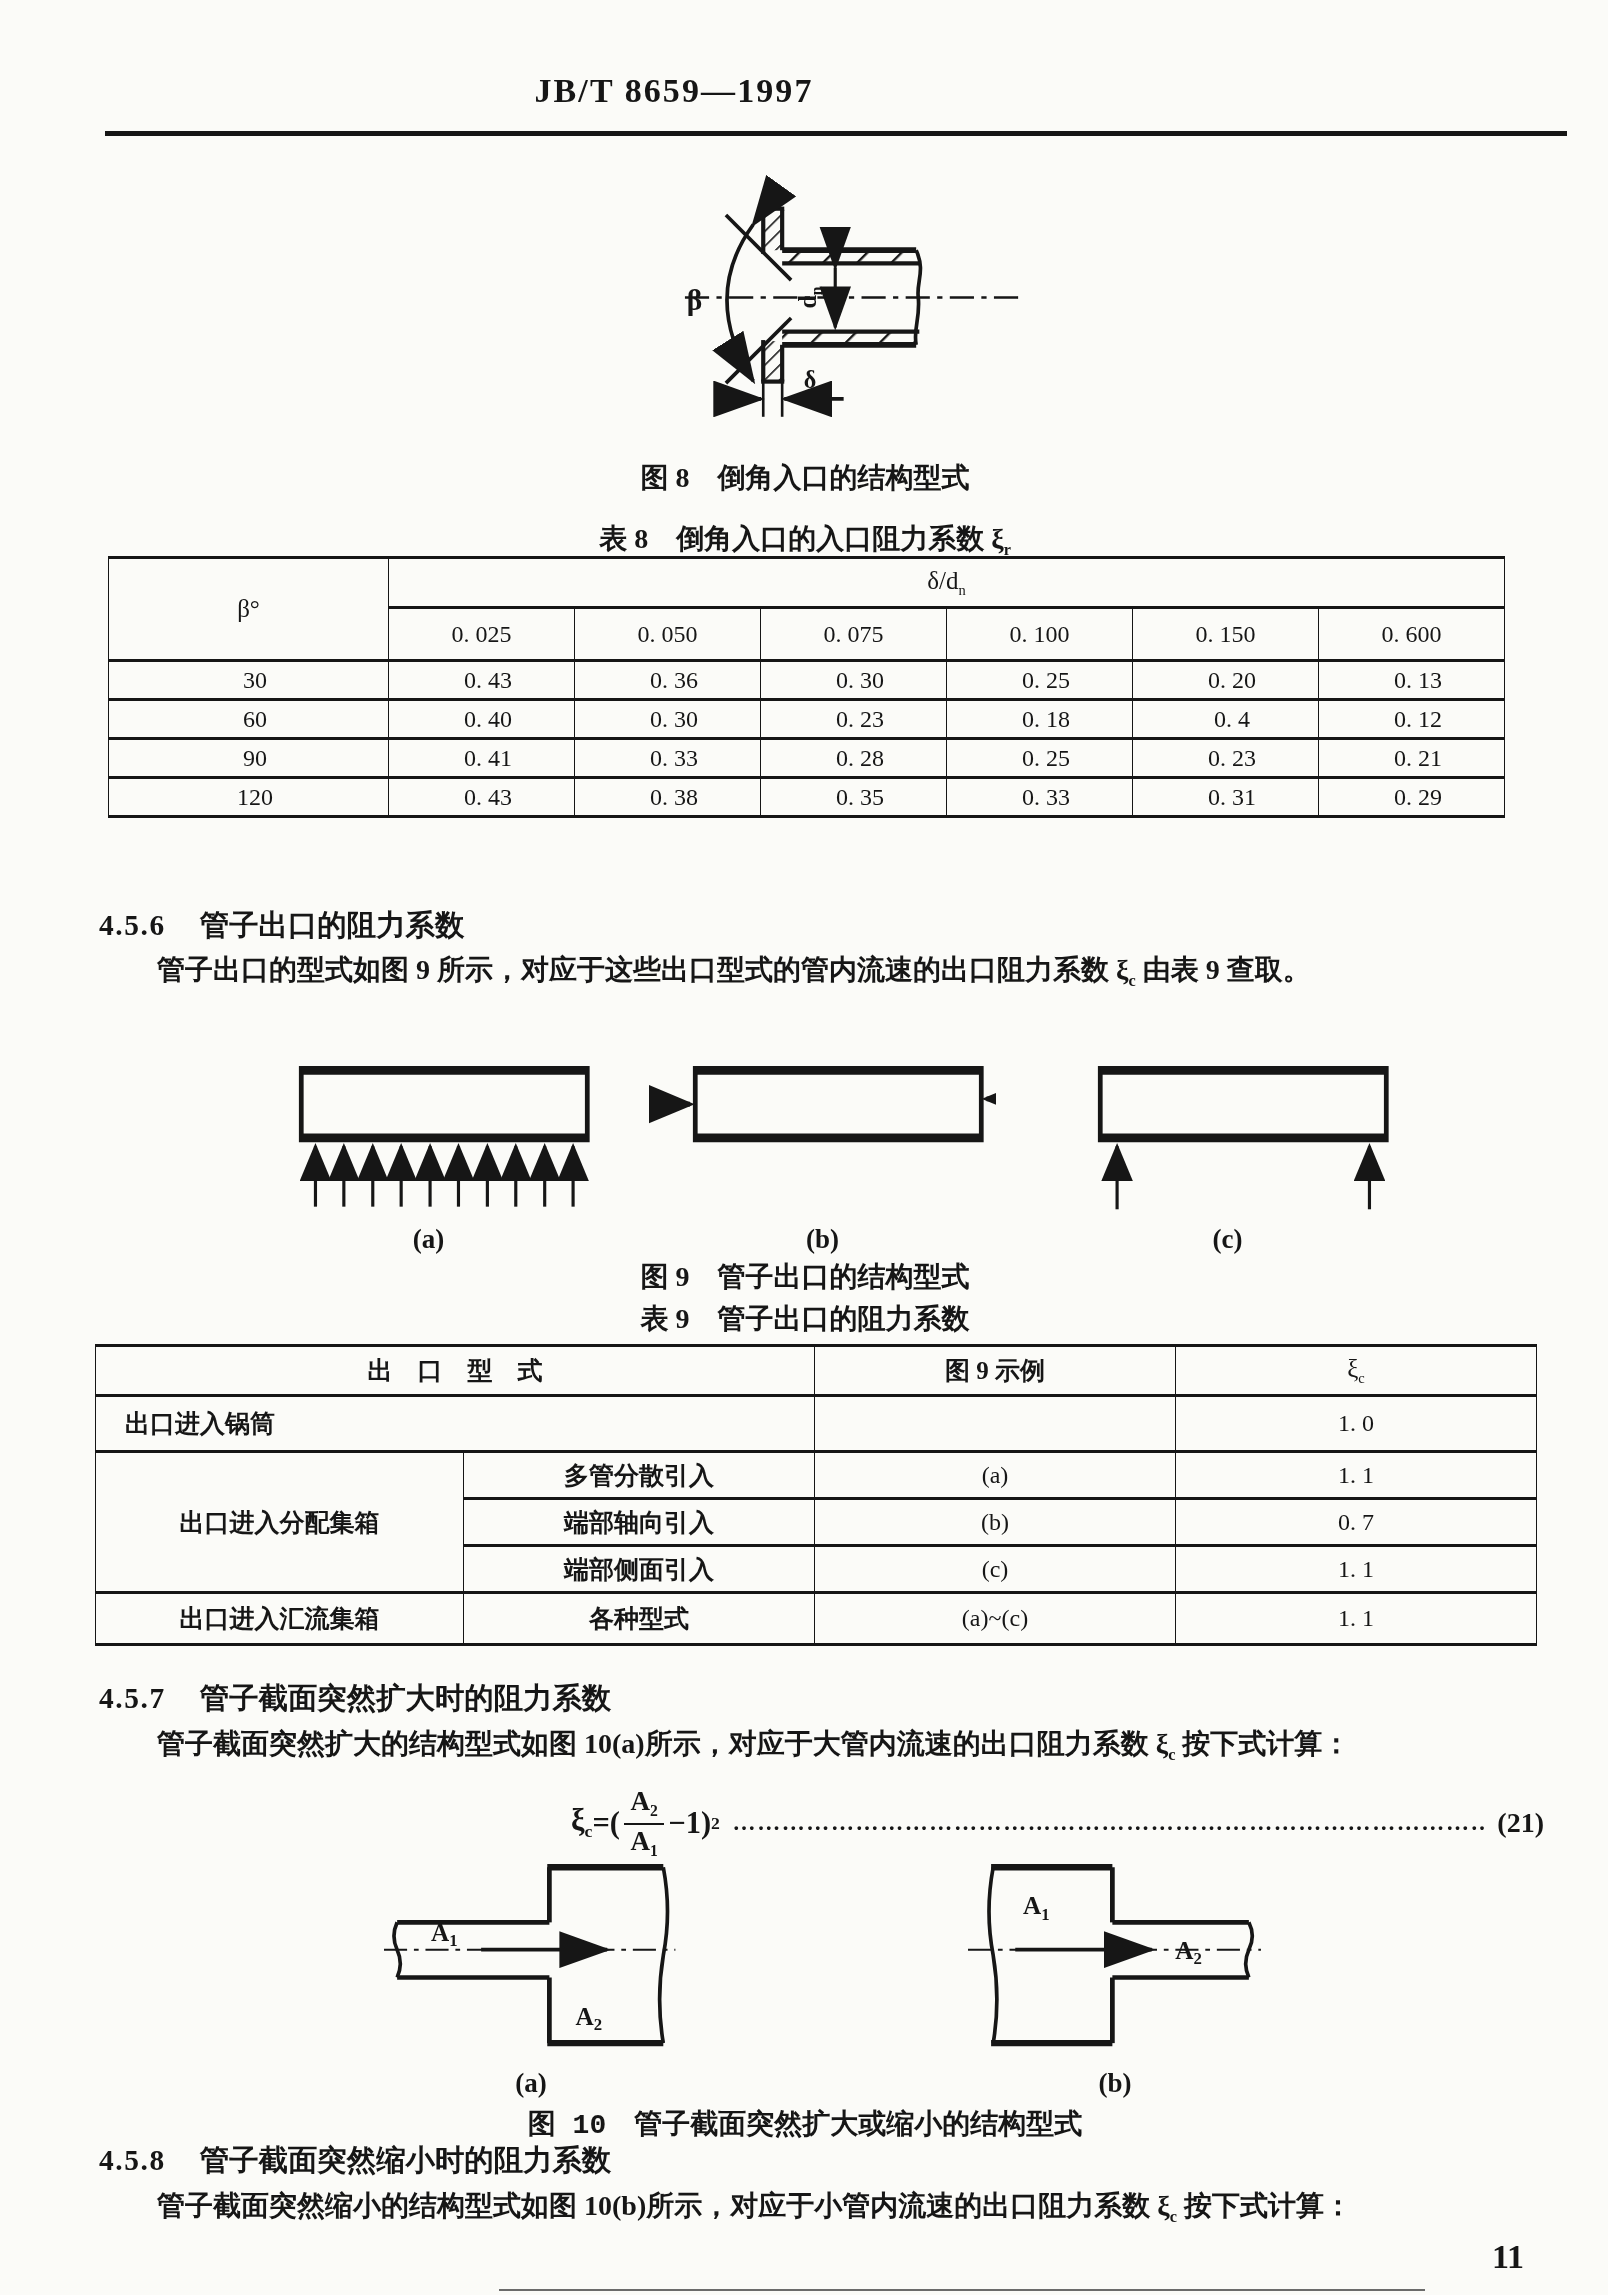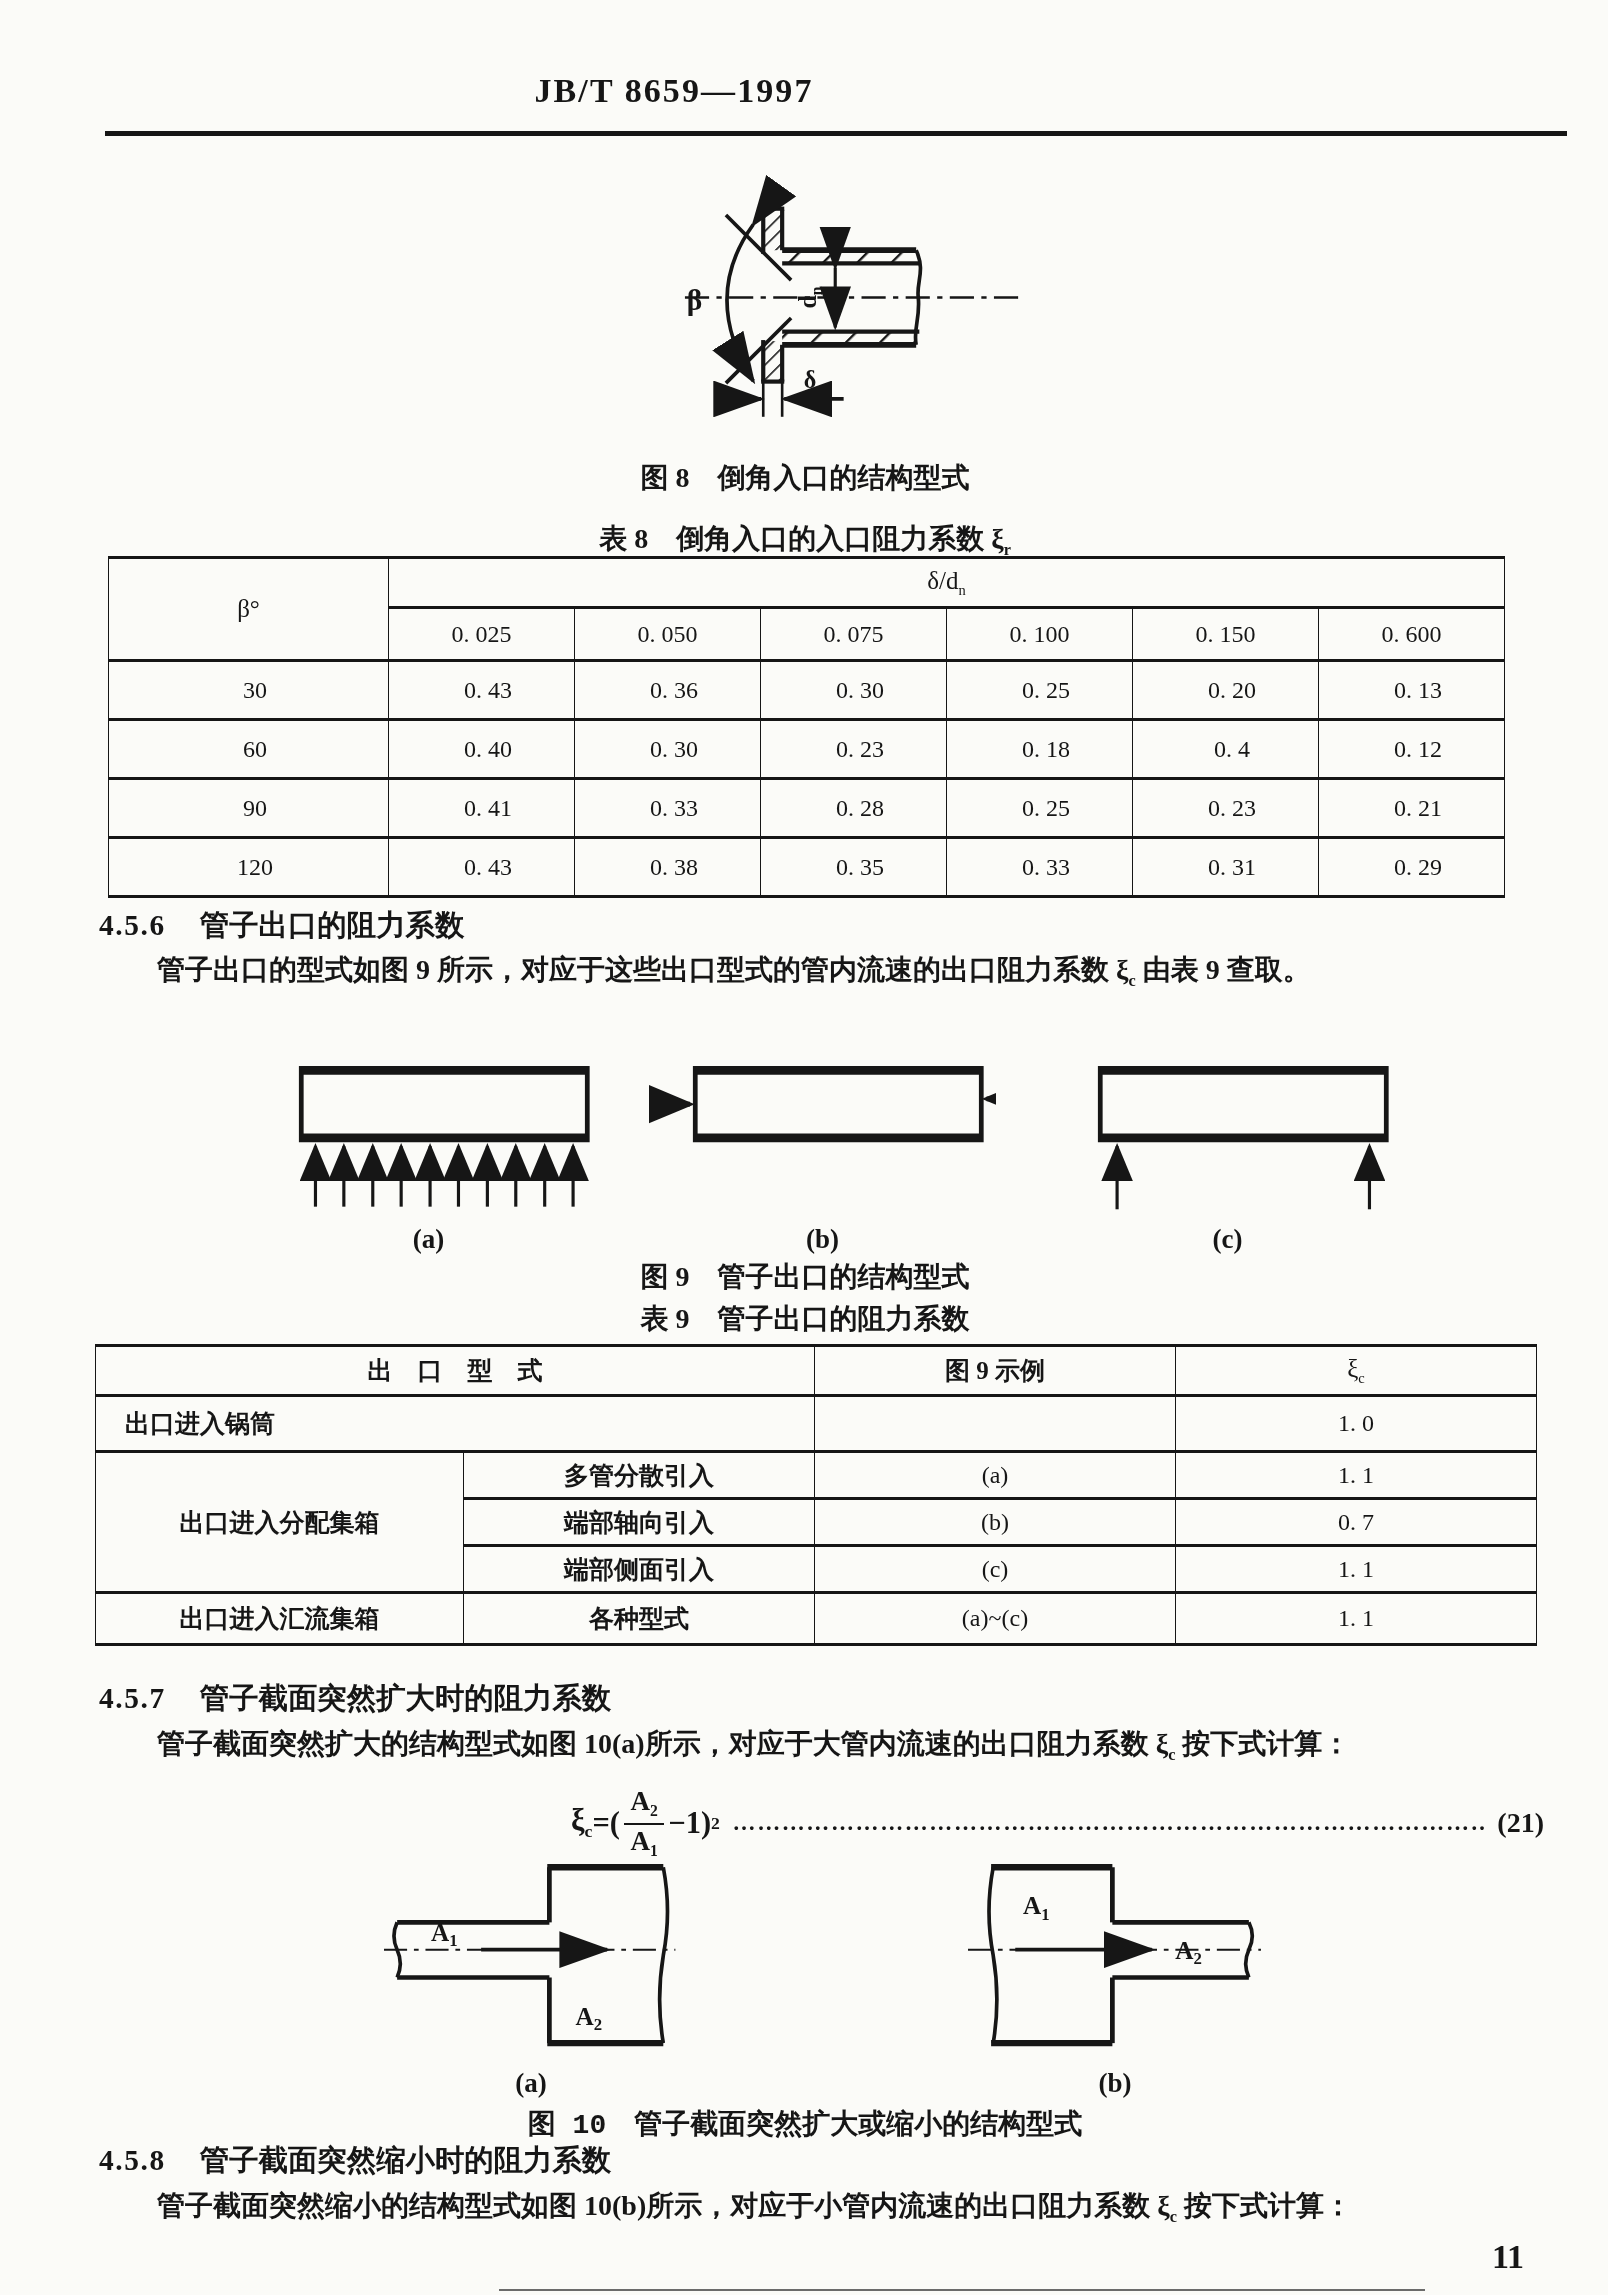--- a/index.html
+++ b/index.html
@@ -21,21 +21,21 @@
   #cap-fig8 { top:459px; }
   #cap-tab8 { top:520px; }
 
   table { border-collapse:collapse; background:transparent; table-layout:fixed; }
   td { border:1.6px solid #161616; border-top-width:3.7px; border-bottom-width:3.7px;
        text-align:center; vertical-align:middle; font-size:24px; }
   #table8 { top:556px; left:108px; }
   #table8 td.cjk, #table9 td.cjk { font-size:25px; font-weight:700; }
   #table8 tr:nth-child(1) td { height:50px; font-size:25px; }
   #table8 tr:nth-child(2) td { height:53px; }
-  #table8 tr:nth-child(n+3) td { height:59px;padding-left:13px; }
+  #table8 tr:nth-child(n+3) td { height:39px;padding-left:13px; }
 
   .h-sec { font-size:29.4px; font-weight:700; white-space:nowrap; }
   .h-sec .hnum { margin-right:34px; letter-spacing:1.6px; }
   .p-body { font-size:28px; font-weight:700; white-space:nowrap; }
   #sec456-h { top:906px; left:99px; }
   #sec456-b { top:951px; left:157px; }
 
   #fig9a { top:1062px; left:255px; }
   #fig9b { top:1062px; left:649px; }
   #fig9c { top:1062px; left:1054px; }

